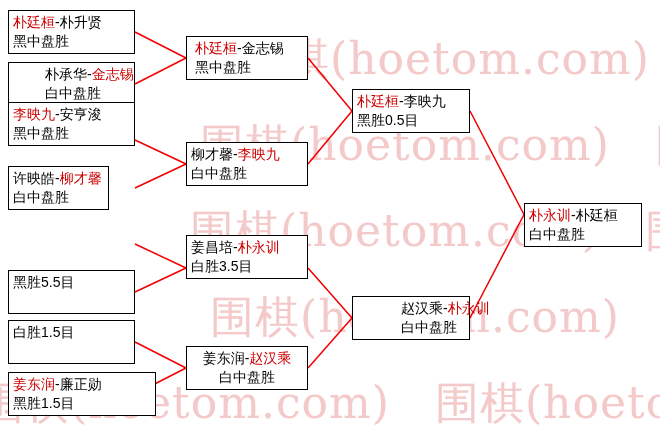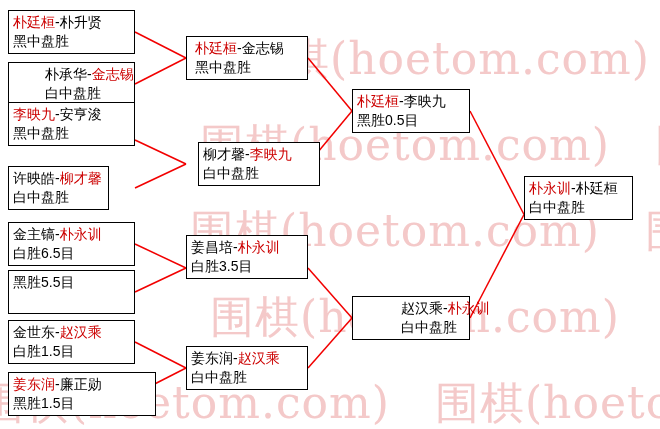--- a/index.html
+++ b/index.html
@@ -79,57 +79,52 @@
         <div>白中盘胜</div>
       </div>
       <div class="match" style="left: 8px; top: 102px; width: 127px; border-color: rgb(0, 0, 0);">
         <div><span class="winner" style="color: rgb(204, 0, 0);">李映九</span><span>-</span><span>安亨浚</span></div>
         <div>黑中盘胜</div>
       </div>
       <div class="match" style="left: 8px; top: 166px; width: 101px; border-color: rgb(0, 0, 0);">
         <div><span>许映皓</span><span>-</span><span class="winner" style="color: rgb(204, 0, 0);">柳才馨</span></div>
         <div>白中盘胜</div>
       </div>
-      <div class="match" style="left: 8px; top: 222px; width: 127px; border-color: rgb(0, 0, 0);">
-        <div><span>金主镐</span><span>-</span><span class="winner" style="color: rgb(204, 0, 0);">朴永训</span></div>
-        <div>白胜6.5目</div>
-      </div>
       <div class="match" style="left: 8px; top: 270px; width: 127px; border-color: rgb(0, 0, 0);">
         <div>黑胜5.5目</div>
       </div>
       <div class="match" style="left: 8px; top: 320px; width: 127px; border-color: rgb(0, 0, 0);">
-        <div><span>金世东</span><span>-</span><span class="winner" style="color: rgb(204, 0, 0);">赵汉乘</span></div>
         <div>白胜1.5目</div>
       </div>
       <div class="match" style="left: 8px; top: 372px; width: 148px; border-color: rgb(0, 0, 0);">
         <div><span class="winner" style="color: rgb(204, 0, 0);">姜东润</span><span>-</span><span>廉正勋</span></div>
         <div>黑胜1.5目</div>
       </div>
       <div class="match" style="left: 186px; top: 36px; width: 122px; border-color: rgb(0, 0, 0); padding-left: 8px;">
         <div><span class="winner" style="color: rgb(204, 0, 0);">朴廷桓</span><span>-</span><span>金志锡</span></div>
         <div>黑中盘胜</div>
       </div>
-      <div class="match" style="left: 186px; top: 142px; width: 122px; border-color: rgb(0, 0, 0); margin-left: 12px;">
+      <div class="match" style="left: 186px; top: 142px; width: 122px; border-color: rgb(0, 0, 0);">
         <div><span>柳才馨</span><span>-</span><span class="winner" style="color: rgb(204, 0, 0);">李映九</span></div>
         <div>白中盘胜</div>
       </div>
       <div class="match" style="left: 186px; top: 235px; width: 122px; border-color: rgb(0, 0, 0);">
         <div><span>姜昌培</span><span>-</span><span class="winner" style="color: rgb(204, 0, 0);">朴永训</span></div>
         <div>白胜3.5目</div>
       </div>
-      <div class="match" style="left: 186px; top: 346px; width: 122px; border-color: rgb(0, 0, 0);">
+      <div class="match" style="left: 186px; top: 346px; width: 122px; border-color: rgb(0, 0, 0); text-align: center;">
         <div><span>姜东润</span><span>-</span><span class="winner" style="color: rgb(204, 0, 0);">赵汉乘</span></div>
         <div>白中盘胜</div>
       </div>
       <div class="match" style="left: 352px; top: 89px; width: 118px; border-color: rgb(0, 0, 0);">
         <div><span class="winner" style="color: rgb(204, 0, 0);">朴廷桓</span><span>-</span><span>李映九</span></div>
         <div>黑胜0.5目</div>
       </div>
       <div class="match" style="left: 352px; top: 296px; width: 118px; border-color: rgb(0, 0, 0); padding-left: 48px;">
         <div><span>赵汉乘</span><span>-</span><span class="winner" style="color: rgb(204, 0, 0);">朴永训</span></div>
         <div>白中盘胜</div>
       </div>
-      <div class="match" style="left: 524px; top: 176px; width: 109px; border-color: rgb(0, 0, 0);">
+      <div class="match" style="left: 524px; top: 203px; width: 118px; border-color: rgb(0, 0, 0);">
         <div><span class="winner" style="color: rgb(204, 0, 0);">朴永训</span><span>-</span><span>朴廷桓</span></div>
         <div>白中盘胜</div>
       </div>
     </div>
 </div>
 
 </body></html>

